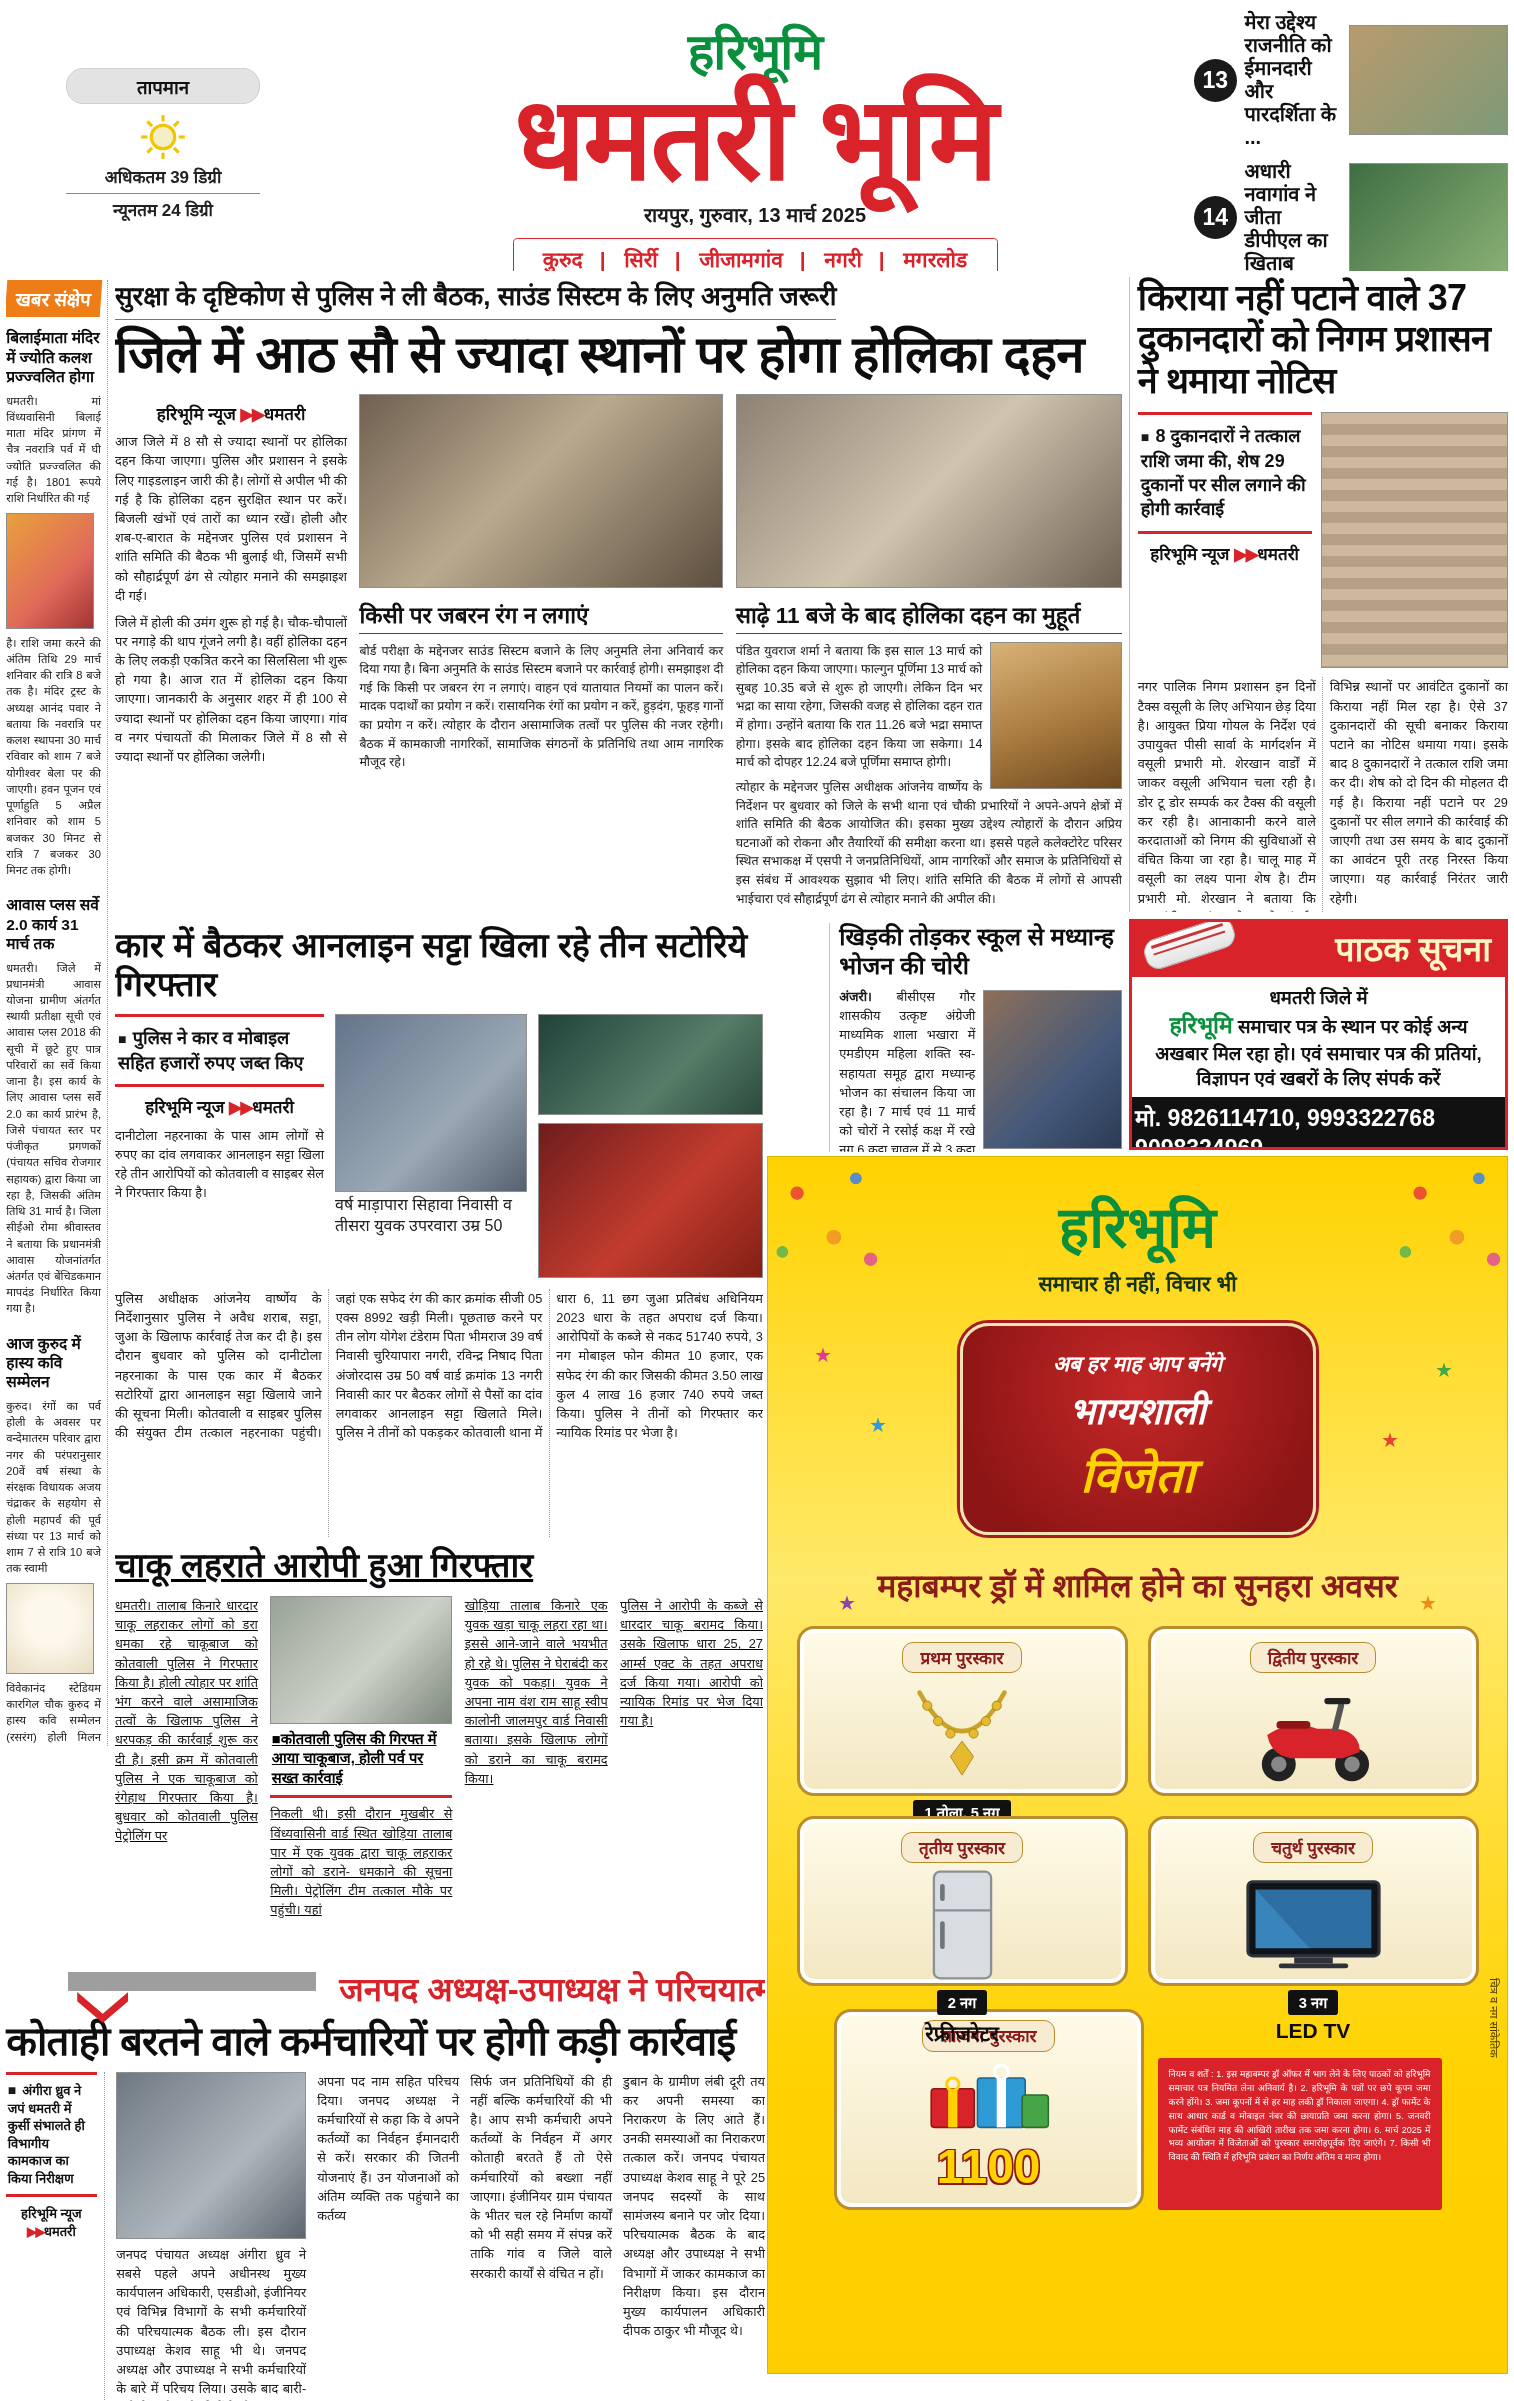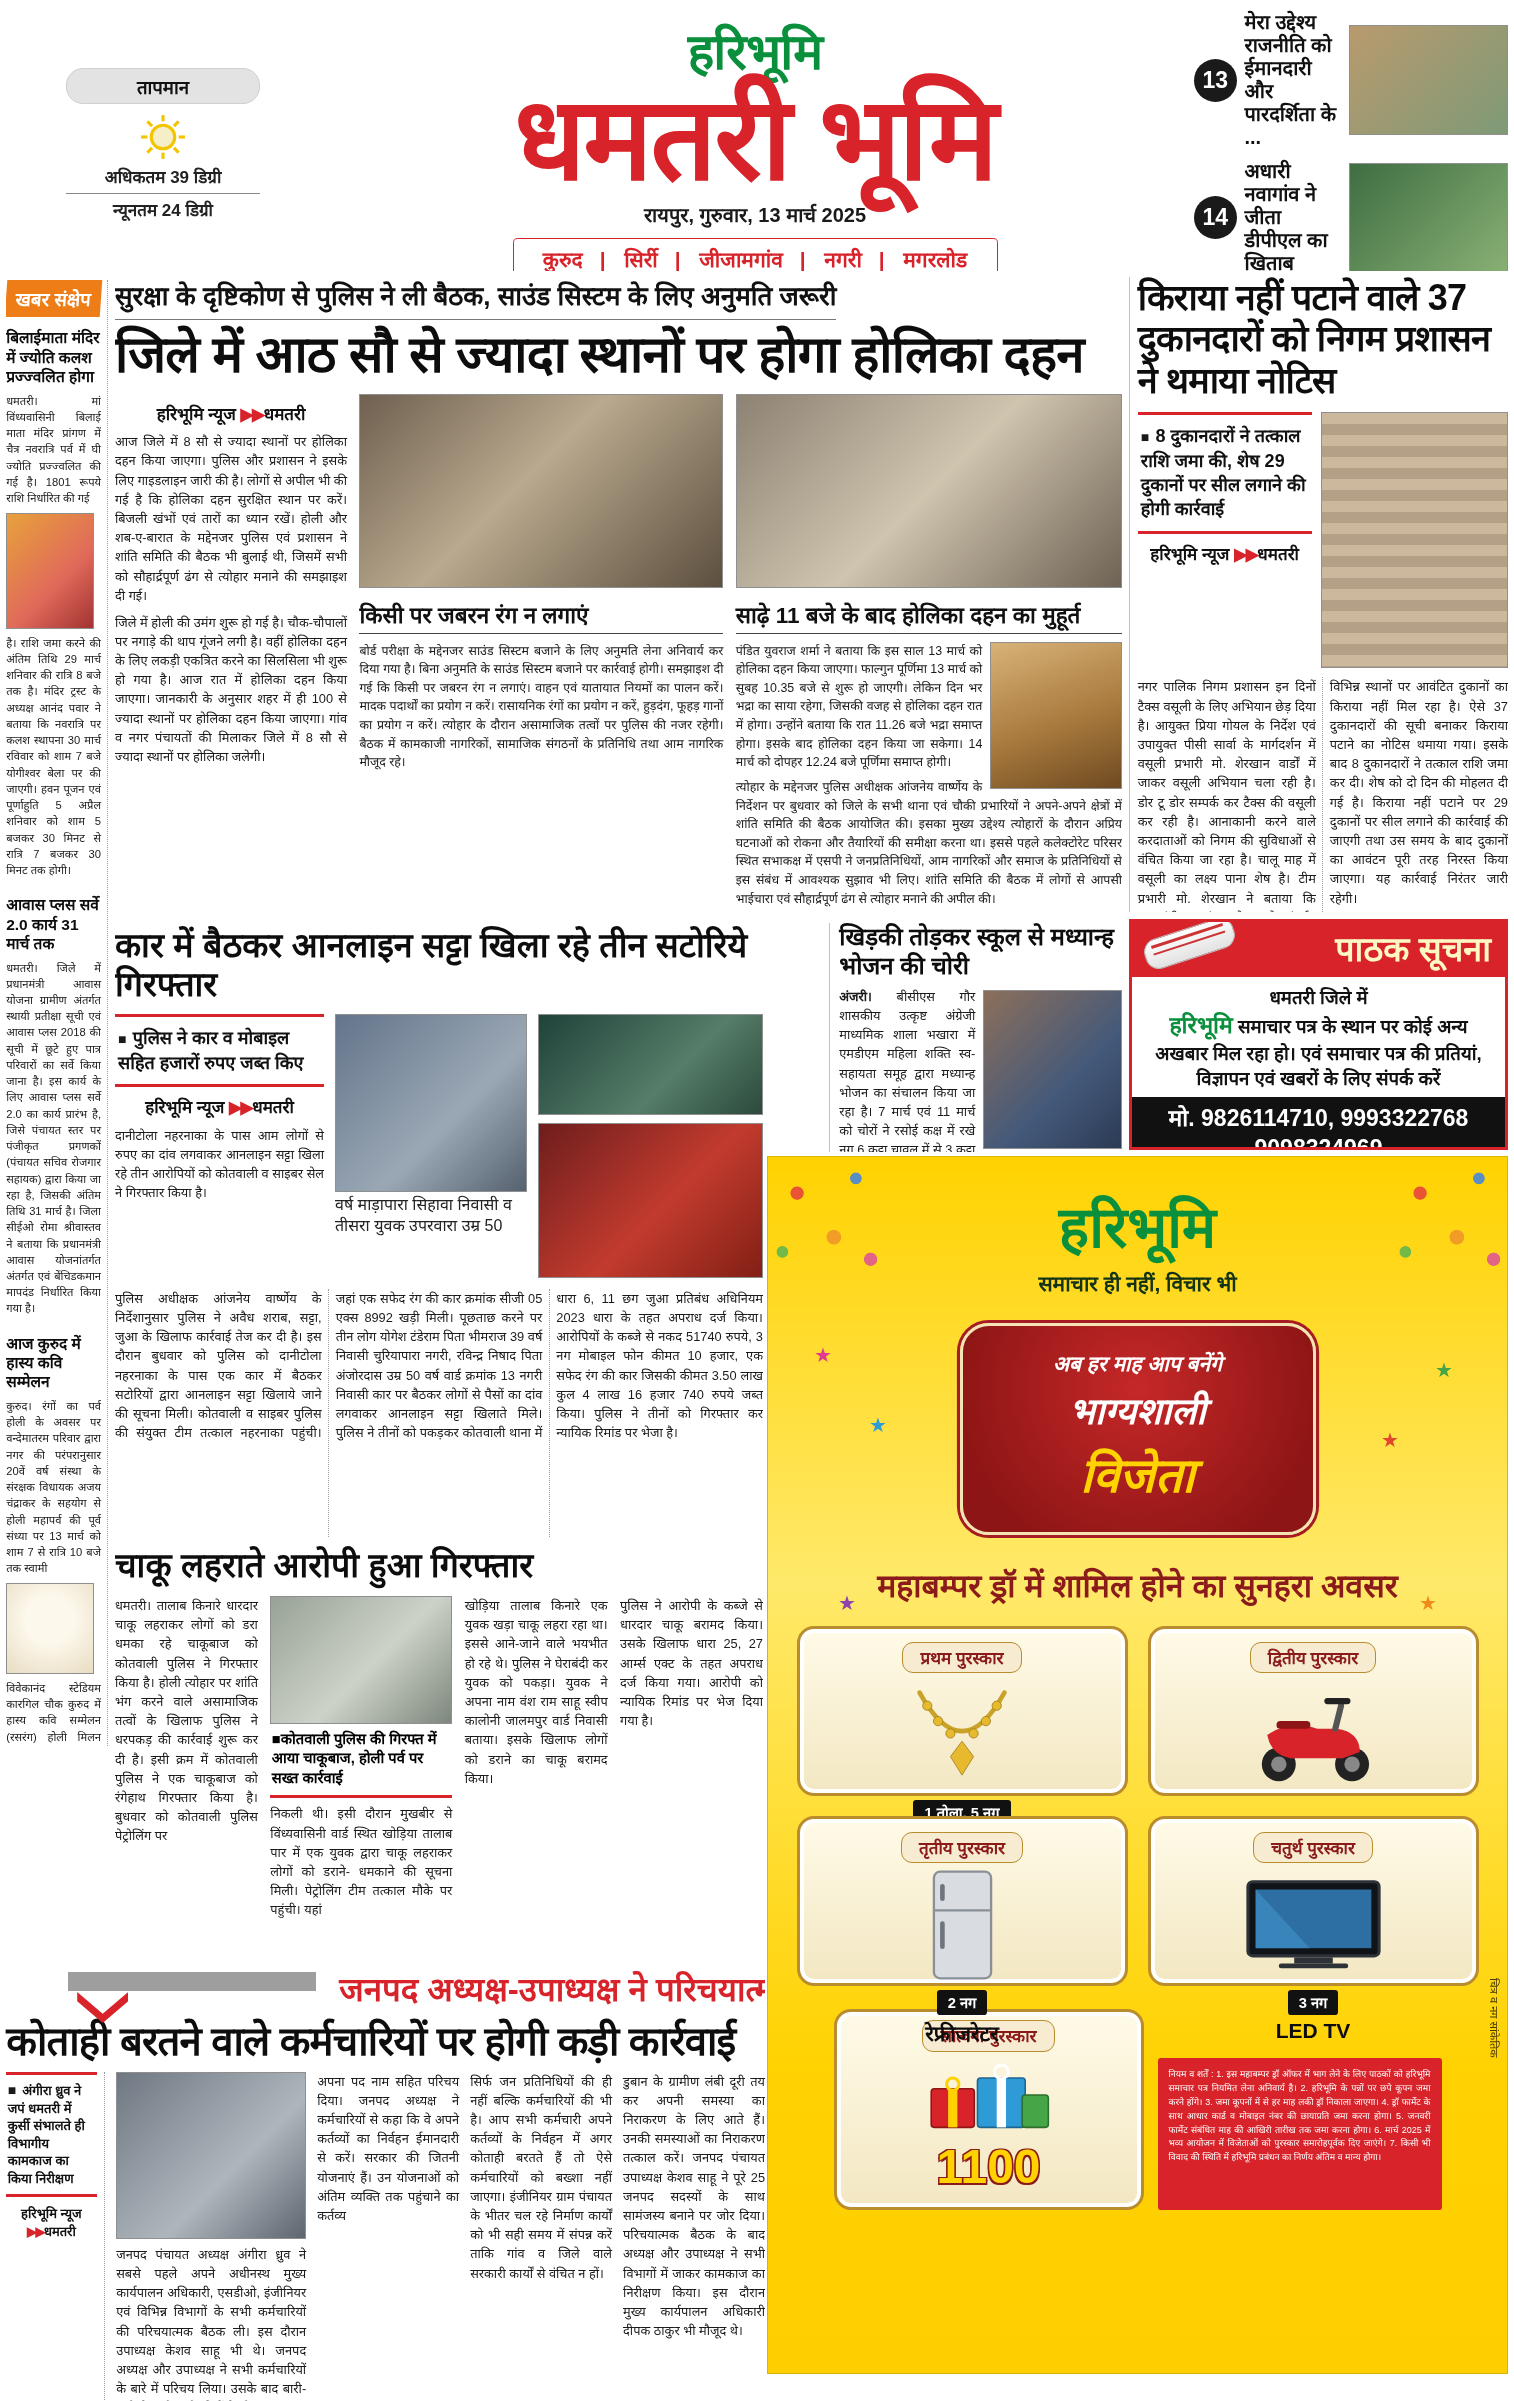--- a/index.html
+++ b/index.html
@@ -89,21 +89,21 @@
   #theft { left:829px; top:923px; width:293px; height:229px; border-left:0.8px solid #c2c2c2; padding-left:9.3px; }
   .theft-photo { float:right; width:139px; height:159px; margin:3.1px 0 4.6px 7.7px; }
 
   
   #reader { left:1129px; top:919px; width:379px; height:231px; border:3.1px solid #d8232a; background:#fff; }
   .reader-head { background:#d8232a; color:#fef9c3; font-size:34px; font-weight:900; text-align:right; padding:3.1px 14px 6.2px; position:relative; }
   .np-roll { position:absolute; left:11px; top:6.2px; width:93px; height:31px; background:linear-gradient(#fff,#e2e2e2); border:0.8px solid #bbb; border-radius:14px; transform:rotate(-18deg); }
   .np-roll i { display:block; height:2.3px; background:#c33; margin:5.4px 7.7px 0; }
   .reader-body { font-size:18.6px; font-weight:bold; text-align:center; color:#111; padding:7.7px 9.3px 6.2px; line-height:1.35; }
   .reader-body .logo-inline { color:#0a8f3c; font-weight:900; font-size:23px; }
-  .reader-phones { background:#111; color:#fff; font-size:23px; font-weight:900; text-align:center; padding:6.2px 3.1px; line-height:1.3; }
+  .reader-phones { background:#111; color:#fff; font-size:23px; font-weight:900; padding:6.2px 3.1px; line-height:1.3; }
 
   
   #ad { left:767px; top:1156px; width:741px; height:1218px; background:linear-gradient(180deg,#ffd200 0%,#ffe96a 35%,#ffd200 75%,#ffce00 100%); border:0.8px solid #d9b500; }
   .ad-inner { position:relative; width:100%; height:100%; text-align:center; padding-top:29px; }
   .ad-logo { color:#0a8f3c; font-size:57px; font-weight:900; }
   .ad-tagline { color:#143314; font-size:21px; font-weight:bold; margin-top:4.6px; }
   .ad-badge { position:relative; width:356px; margin:26px auto 0; background:radial-gradient(circle at 50% 30%, #c62828 0%, #8e1515 80%); border:3.9px solid #f3e3b5; border-radius:29px; padding:23px 15.5px 26px; box-shadow:0 0 0 3.1px #a51d23;font-style:italic; }
   .ad-badge .l1 { color:#fff; font-size:21px; font-weight:bold; }
   .ad-badge .l2 { color:#fff; font-size:37px; font-weight:900; margin-top:7.7px; }
   .ad-badge .l3 { color:#ffd200; font-size:48px; font-weight:900; margin-top:6.2px; }
@@ -122,21 +122,21 @@
   .star { position:absolute; font-size:20px; }
   .burst { position:absolute; width:147px; height:147px; background:
       radial-gradient(circle at 30% 30%, rgba(230,60,60,.85) 0 6.2px, transparent 7px),
       radial-gradient(circle at 70% 20%, rgba(60,130,230,.85) 0 5.4px, transparent 6.2px),
       radial-gradient(circle at 55% 60%, rgba(240,150,40,.9) 0 7px, transparent 7.7px),
       radial-gradient(circle at 20% 70%, rgba(90,180,80,.85) 0 5.4px, transparent 6.2px),
       radial-gradient(circle at 80% 75%, rgba(220,70,160,.8) 0 6.2px, transparent 7px);
     filter:blur(0.3px); }
 
   
-  #knife { left:115px; top:1546px; width:648px; height:411px; }
+  #knife { left:115px; top:1546px; width:648px; height:411px;text-decoration:underline; }
   .knife-grid { display:grid; grid-template-columns:1fr 182px 1fr 1fr; gap:12.4px; margin-top:11px; }
   .knife-photo { width:100%; height:128px; }
   .mini-bullet { border-bottom:3.9px solid #d8232a; padding:6.2px 1.5px 7.7px; font-size:14.7px; font-weight:bold; line-height:1.3; }
 
   
   #bottom { left:0; top:1961px; width:765px; height:440px; padding-left:6.2px; }
   .banner-row { position:relative; height:57px; }
   .banner-deco-bar { position:absolute; left:62px; top:11px; width:248px; height:18.6px; background:#9e9e9e; }
   .banner-deco-arrow { position:absolute; left:71px; top:31px; width:51px; height:31px; background:#d8232a; clip-path:polygon(0 0, 50% 70%, 100% 0, 100% 30%, 50% 100%, 0 30%); }
   .banner-text { position:absolute; left:333px; top:4.6px; font-size:33px; font-weight:900; color:#d8232a; white-space:nowrap; }

